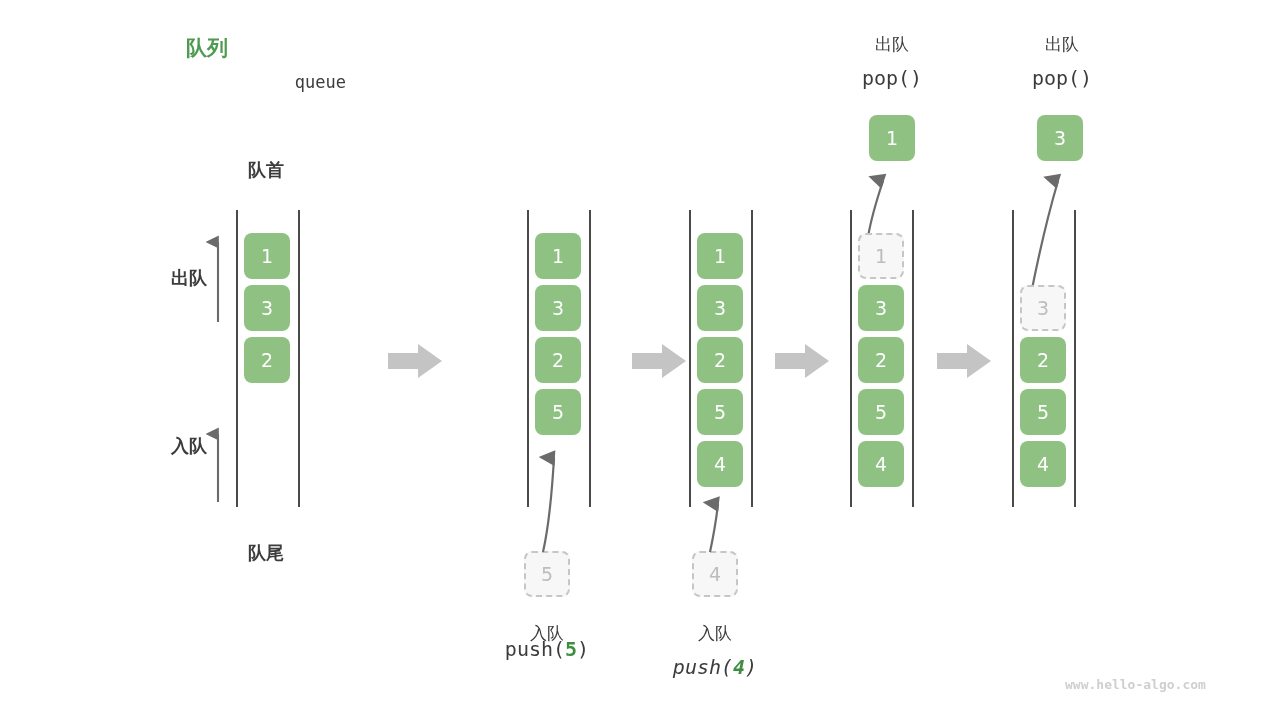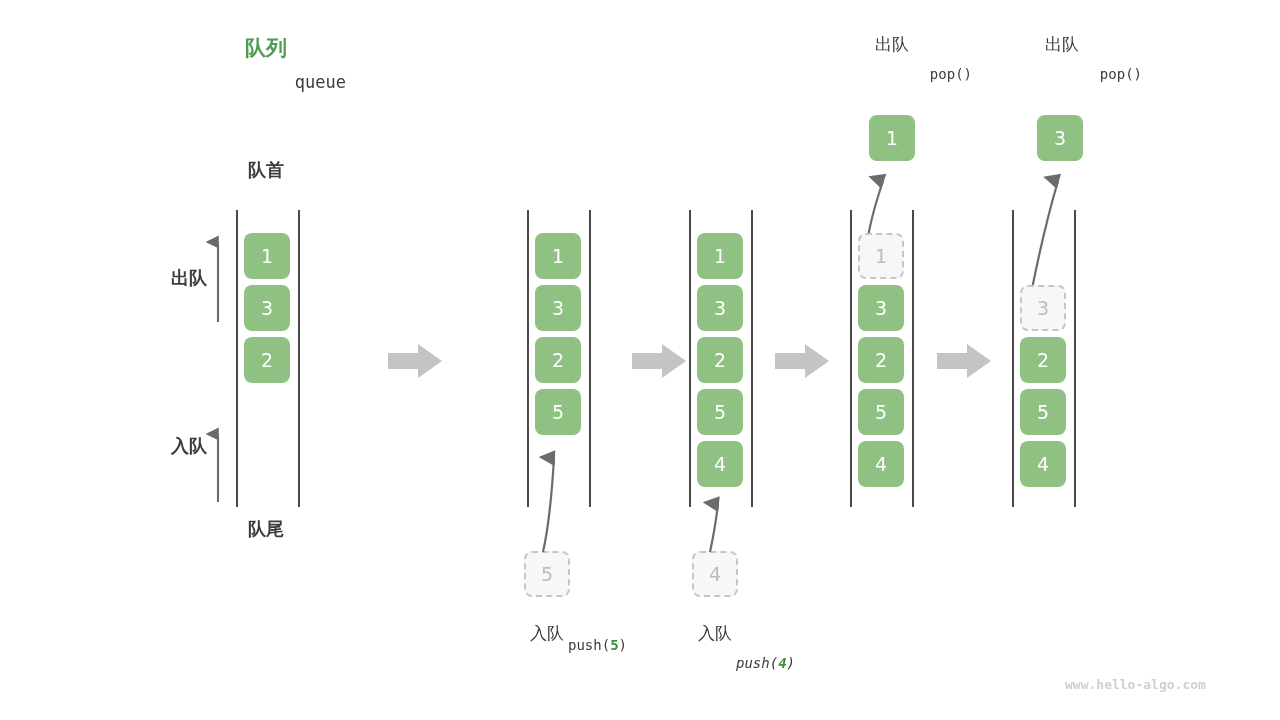--- a/index.html
+++ b/index.html
@@ -19,21 +19,21 @@
     position: absolute;
     inset: 0;
   }
   .abs { position: absolute; }
 
   
   .title-cn {
     font-size: 21px;
     font-weight: bold;
     color: #4e9a51;
-    text-align: center;
+    text-align: left;
     white-space: nowrap;
   }
   .title-en {
     font-family: "DejaVu Sans Mono", "Liberation Mono", monospace;
     font-size: 17px;
     color: #3c3c3c;
     text-align: center;
     white-space: nowrap;
   }
   .label-bold {
@@ -44,23 +44,23 @@
     white-space: nowrap;
   }
   .op-cn {
     font-size: 17px;
     color: #3c3c3c;
     text-align: center;
     white-space: nowrap;
   }
   .op-code {
     font-family: "DejaVu Sans Mono", "Liberation Mono", monospace;
-    font-size: 14px;
-    color: #3c3c3c;
-    text-align: right;
+    font-size: 20px;
+    color: #3c3c3c;
+    text-align: center;
     white-space: nowrap;
   }
   .op-code .num { color: #3e8e41; font-weight: bold; }
 
   .watermark {
     font-family: "DejaVu Sans Mono", "Liberation Mono", monospace;
     font-size: 13px;
     color: #cfcfcf;
     white-space: nowrap;
   }
@@ -92,21 +92,21 @@
   }
 </style>
 </head>
 <body>
 
 <div id="canvas">
 
   <div class="abs title-cn" style="left:186px; top:34px; width:160px;">队列</div>
   <div class="abs title-en" style="left:186px; top:72px; width:160px;text-align:right;">queue</div>
   <div class="abs label-bold" style="left:186px; top:158px; width:160px;">队首</div>
-  <div class="abs label-bold" style="left:186px; top:517px; width:160px;">队尾</div>
+  <div class="abs label-bold" style="left:186px; top:541px; width:160px;">队尾</div>
 
   <div class="abs label-bold" style="left:145px; top:266px; width:62px; text-align:right;">出队</div>
   <svg class="abs" style="left:206px; top:232px;" width="24" height="92" viewBox="0 0 24 92">
     <defs>
       <marker id="mk-up" markerWidth="7" markerHeight="7" refX="3.5" refY="6" orient="auto">
         <path d="M0.4,6.4 L3.5,0 L6.6,6.4 Z" fill="#6b6b6b"></path>
       </marker>
     </defs>
     <line x1="12" y1="90" x2="12" y2="10" stroke="#6b6b6b" stroke-width="2.1" marker-end="url(#mk-up)"></line>
   </svg>

